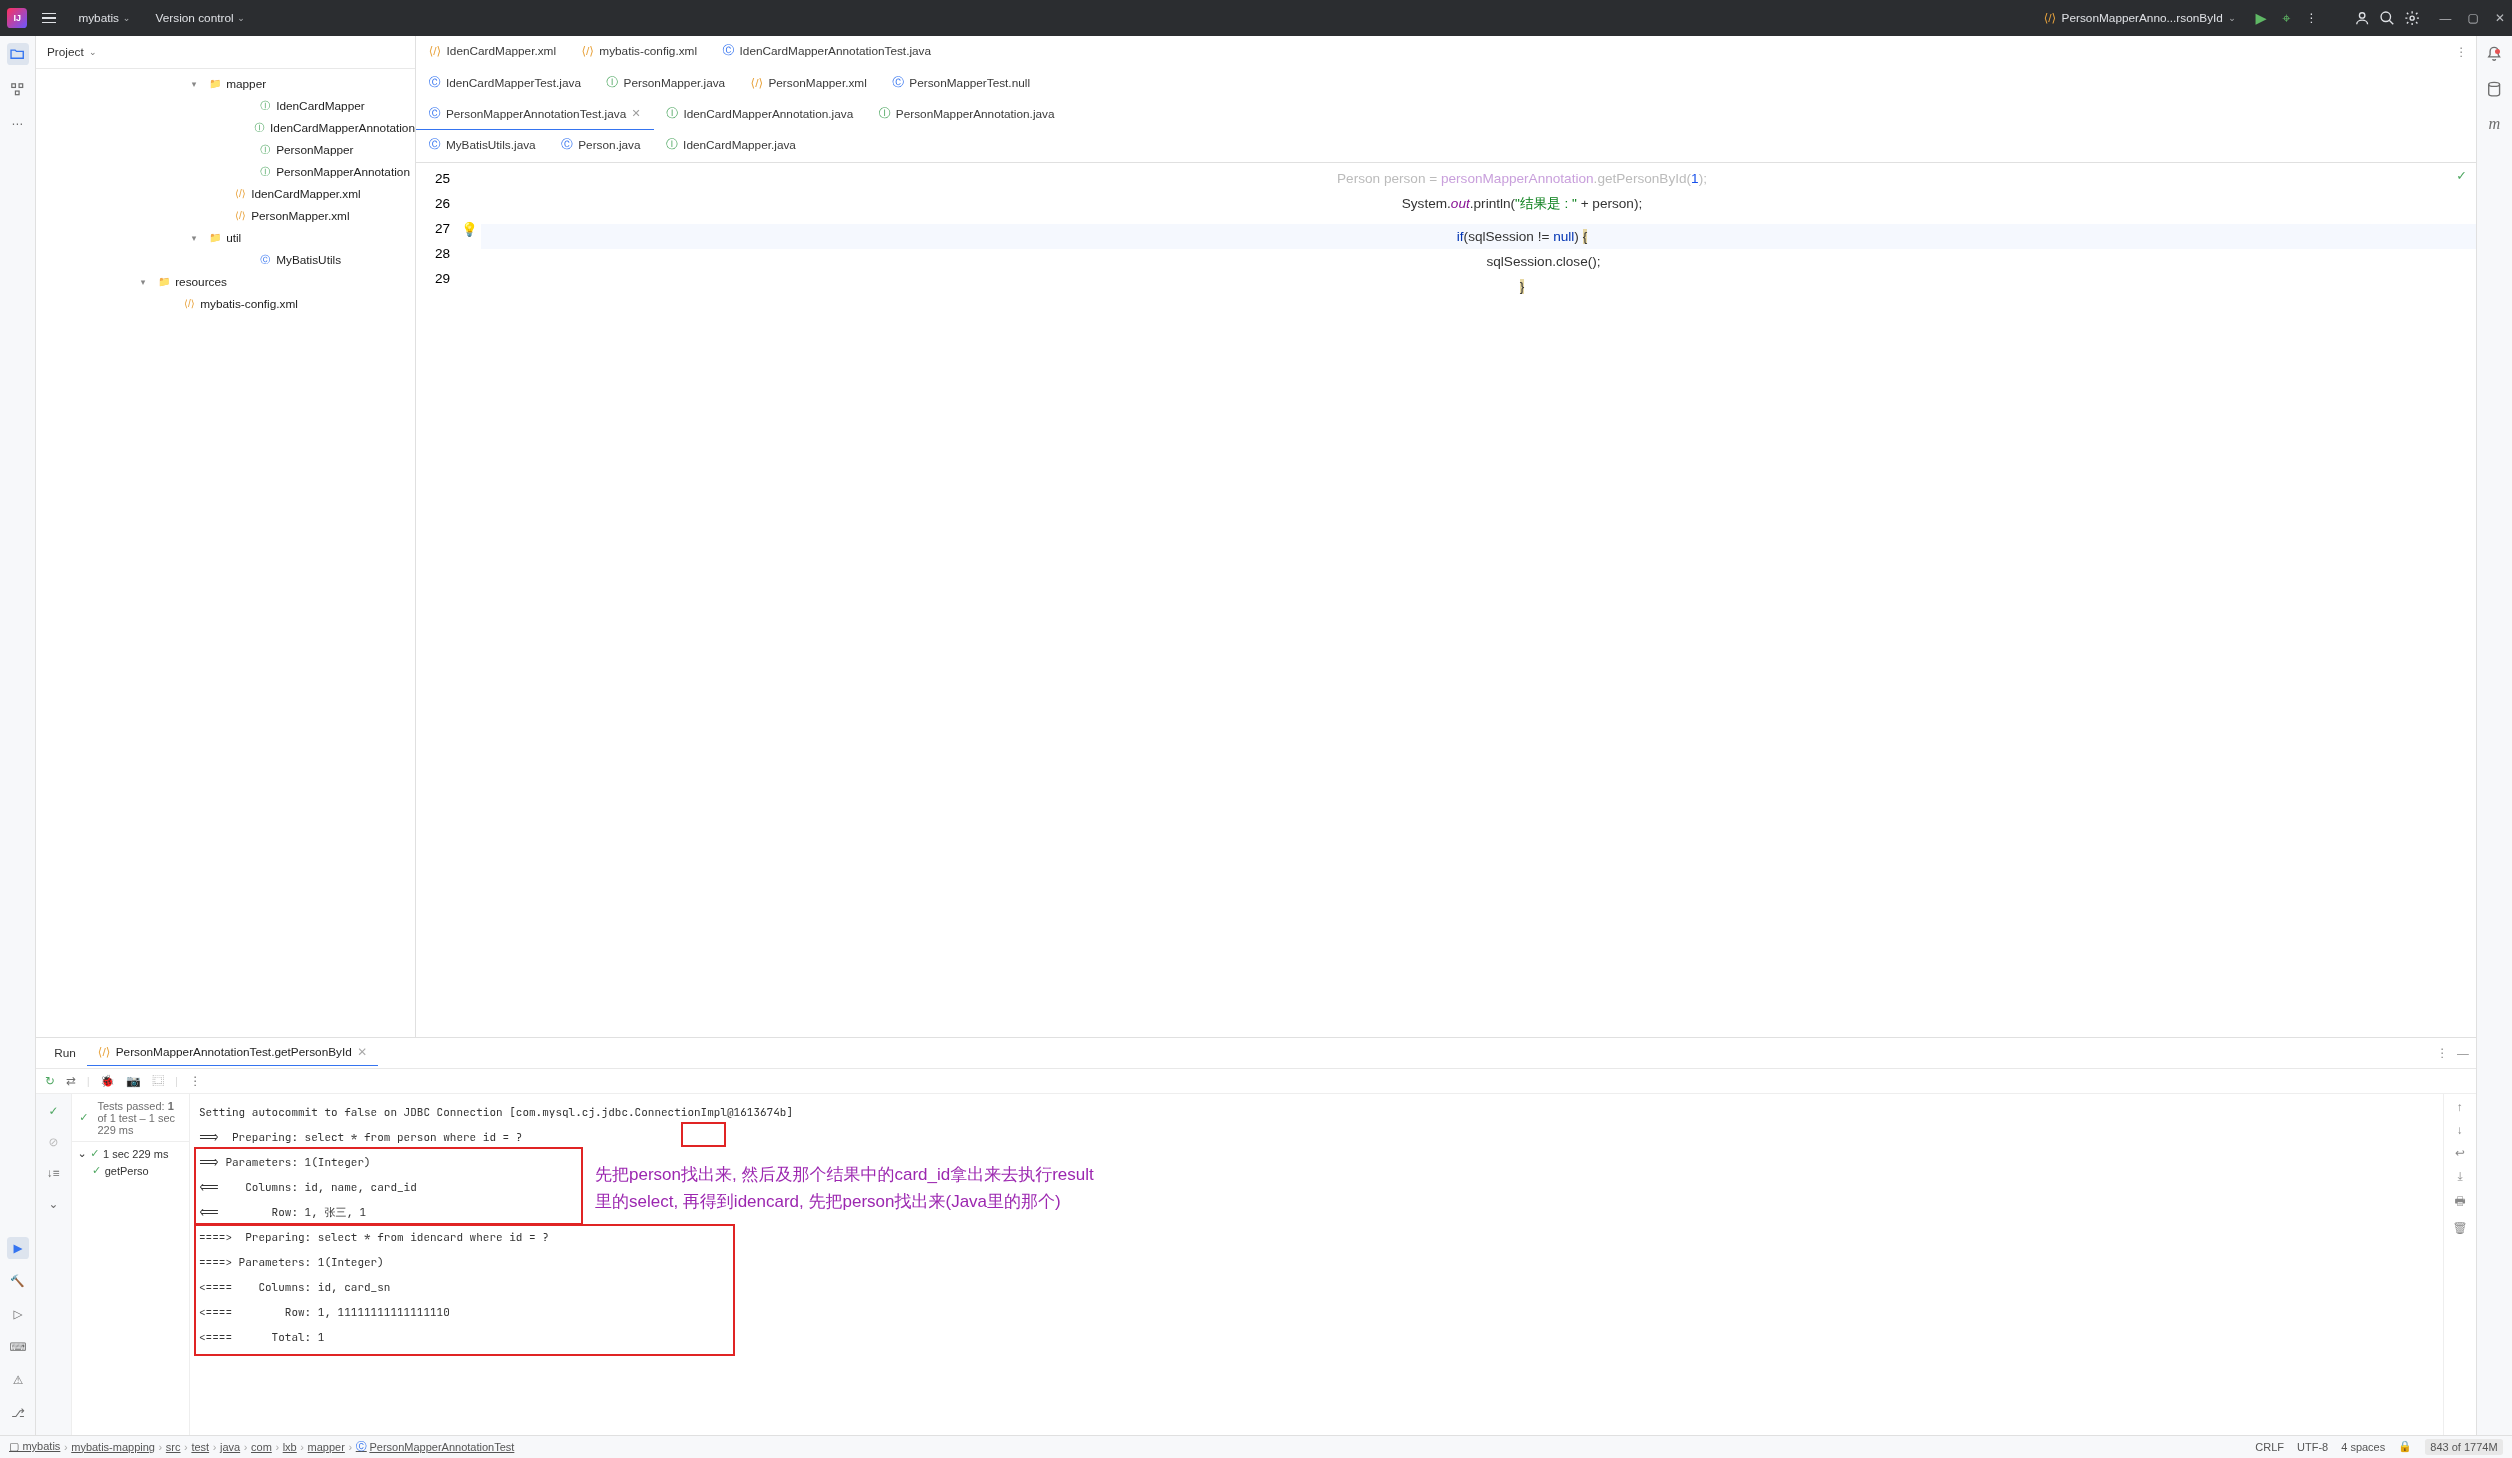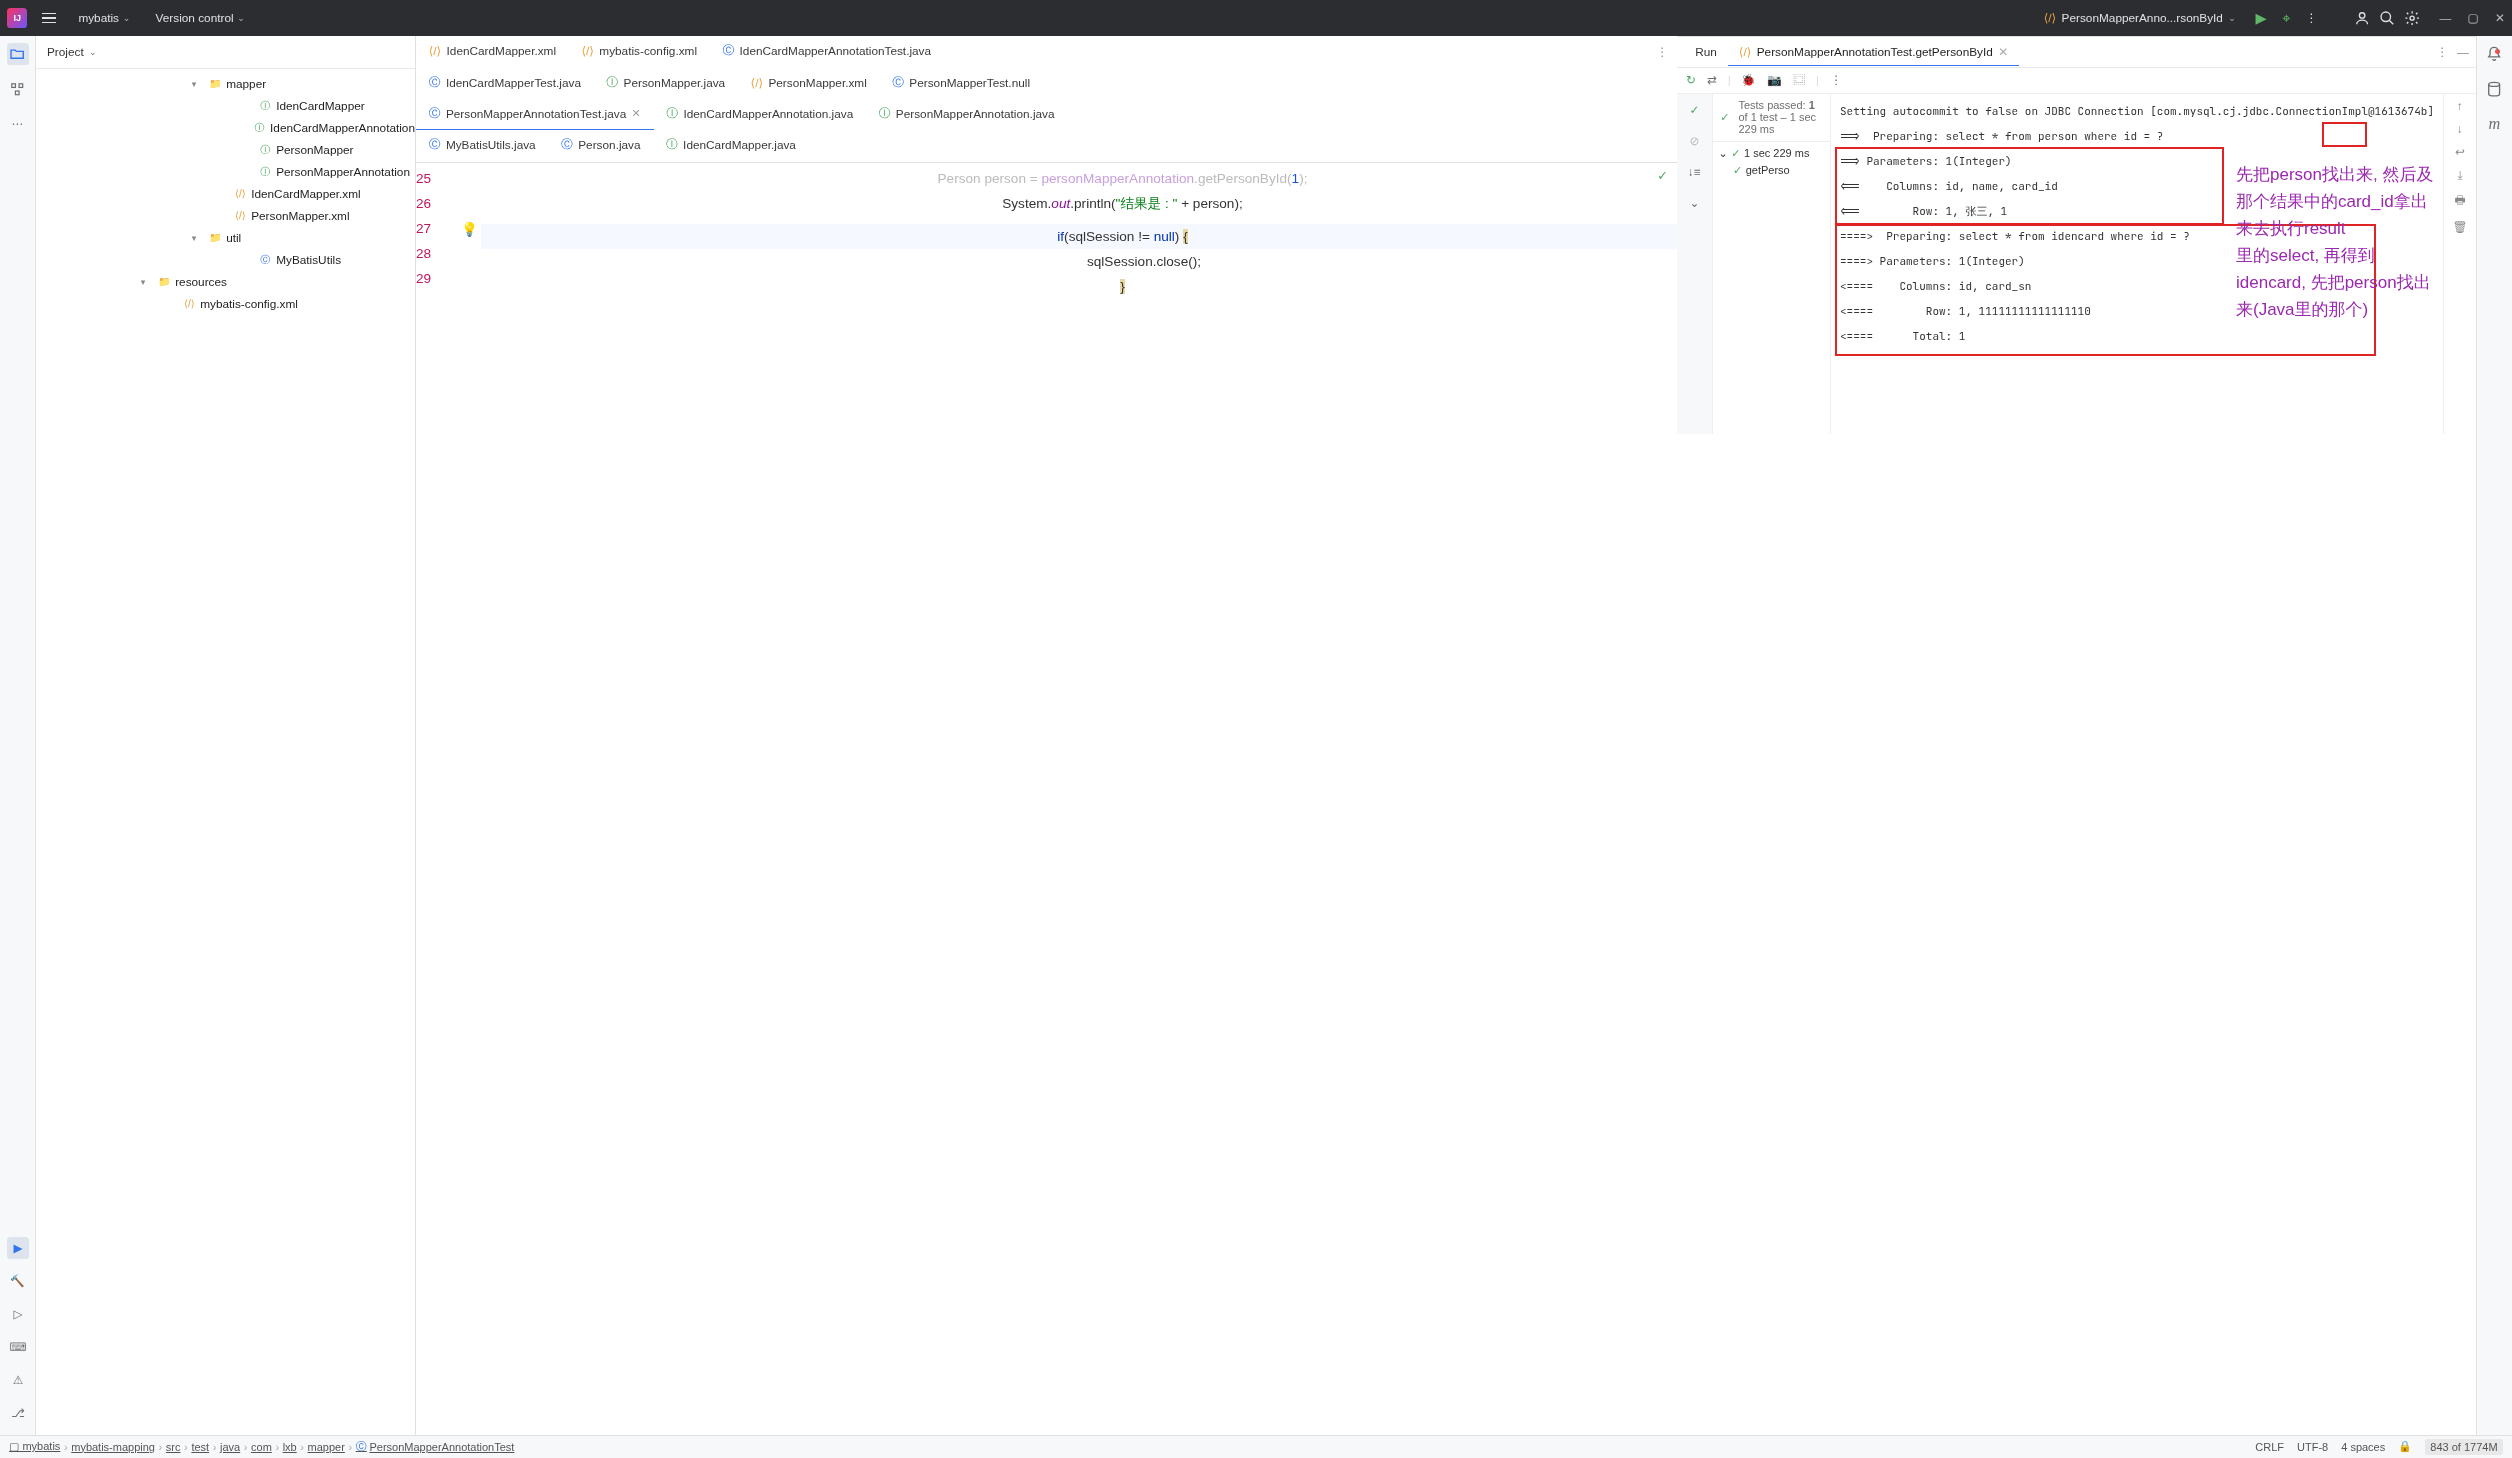--- a/index.html
+++ b/index.html
@@ -24,21 +24,21 @@
 .win-controls span { cursor:pointer; opacity:.8; }
 
 
 .body { flex:1; display:flex; min-height:0; }
 .left-rail { width:36px; background:#f7f8fa; border-right:0.9px solid #e0e0e0; display:flex; flex-direction:column; align-items:center; padding-top:7.2px; gap:12.7px; }
 .right-rail { width:36px; background:#f7f8fa; border-left:0.9px solid #e0e0e0; display:flex; flex-direction:column; align-items:center; padding-top:7.2px; gap:12.7px; position:relative; }
 .rail-icon { width:22px; height:22px; display:flex; align-items:center;justify-content:center; cursor:pointer; border-radius:3.6px; color:#6e6e6e; }
 .rail-icon.active { background:#dde4ee; color:#3574f0; }
 .notif-dot { position:absolute; top:5.4px; right:5.4px; width:5.4px; height:5.4px; background:#e55353; border-radius:50%; }
 
-.mid { flex:1; display:flex; flex-direction:row; min-width:0; }
+.mid { flex:1; display:flex; flex-direction:column; min-width:0; }
 .upper { flex:1; display:flex; min-height:0; }
 
 
 .project-pane { width:380px; border-right:0.9px solid #e0e0e0; display:flex; flex-direction:column; background:#fff; }
 .project-header { height:33px; display:flex; align-items:center; padding:0 11px; border-bottom:0.9px solid #e8e8e8; font-weight:500; }
 .project-header .chev { margin-left:5.4px; }
 .tree { flex:1; overflow:auto; padding:3.6px 0; }
 .tree-row { display:flex; align-items:center; height:22px; padding-left:7.2px; cursor:pointer; gap:3.6px; white-space:nowrap; color:#1e1e1e; }
 .tree-indent { display:inline-block; }
 .tree-arrow { width:12.7px; font-size:9px; color:#888; }
@@ -50,21 +50,21 @@
 
 
 .editor-area { flex:1; display:flex; flex-direction:column; min-width:0; }
 .tabs-wrap { border-bottom:0.9px solid #e0e0e0; }
 .tabs { display:flex; flex-wrap:wrap; align-items:center; }
 .tab { display:flex; align-items:center; gap:5.4px; padding:7.2px 12.7px; cursor:pointer; color:#3a3a3a; font-size:11.8px; border-bottom:1.8px solid transparent; white-space:nowrap; }
 .tab.active { border-bottom-color:#3574f0; }
 .tab .close { opacity:.5; font-size:11px; }
 .tabs-more { margin-left:auto; padding:5.4px 9px; cursor:pointer; color:#888; }
 .editor { flex:1; display:flex; font-family:"JetBrains Mono",Consolas,monospace; font-size:13.6px; overflow:hidden; position:relative; }
-.gutter { width:43px; color:#be185d; padding:3.6px 9px 3.6px 0; user-select:none; }
+.gutter { width:43px; text-align:right; color:#000000; padding:3.6px 9px 3.6px 0; user-select:none; }
 .gutter div { height:25px; line-height:25px; }
 .gutter-icons { width:22px; padding-top:3.6px; }
 .gutter-icons div { height:25px; display:flex; align-items:center; justify-content:center; }
 .code { flex:1; padding-top:3.6px; }
 .code-line { height:25px; line-height:25px; white-space:pre;text-align:center; }
 .hl-line { background:#f5f8fe;margin-top:8px; }
 .kw { color:#0033b3; }
 .field { color:#871094; font-style:italic; }
 .str { color:#067d17; }
 .brace-hl { background:#e6d7a3; }

